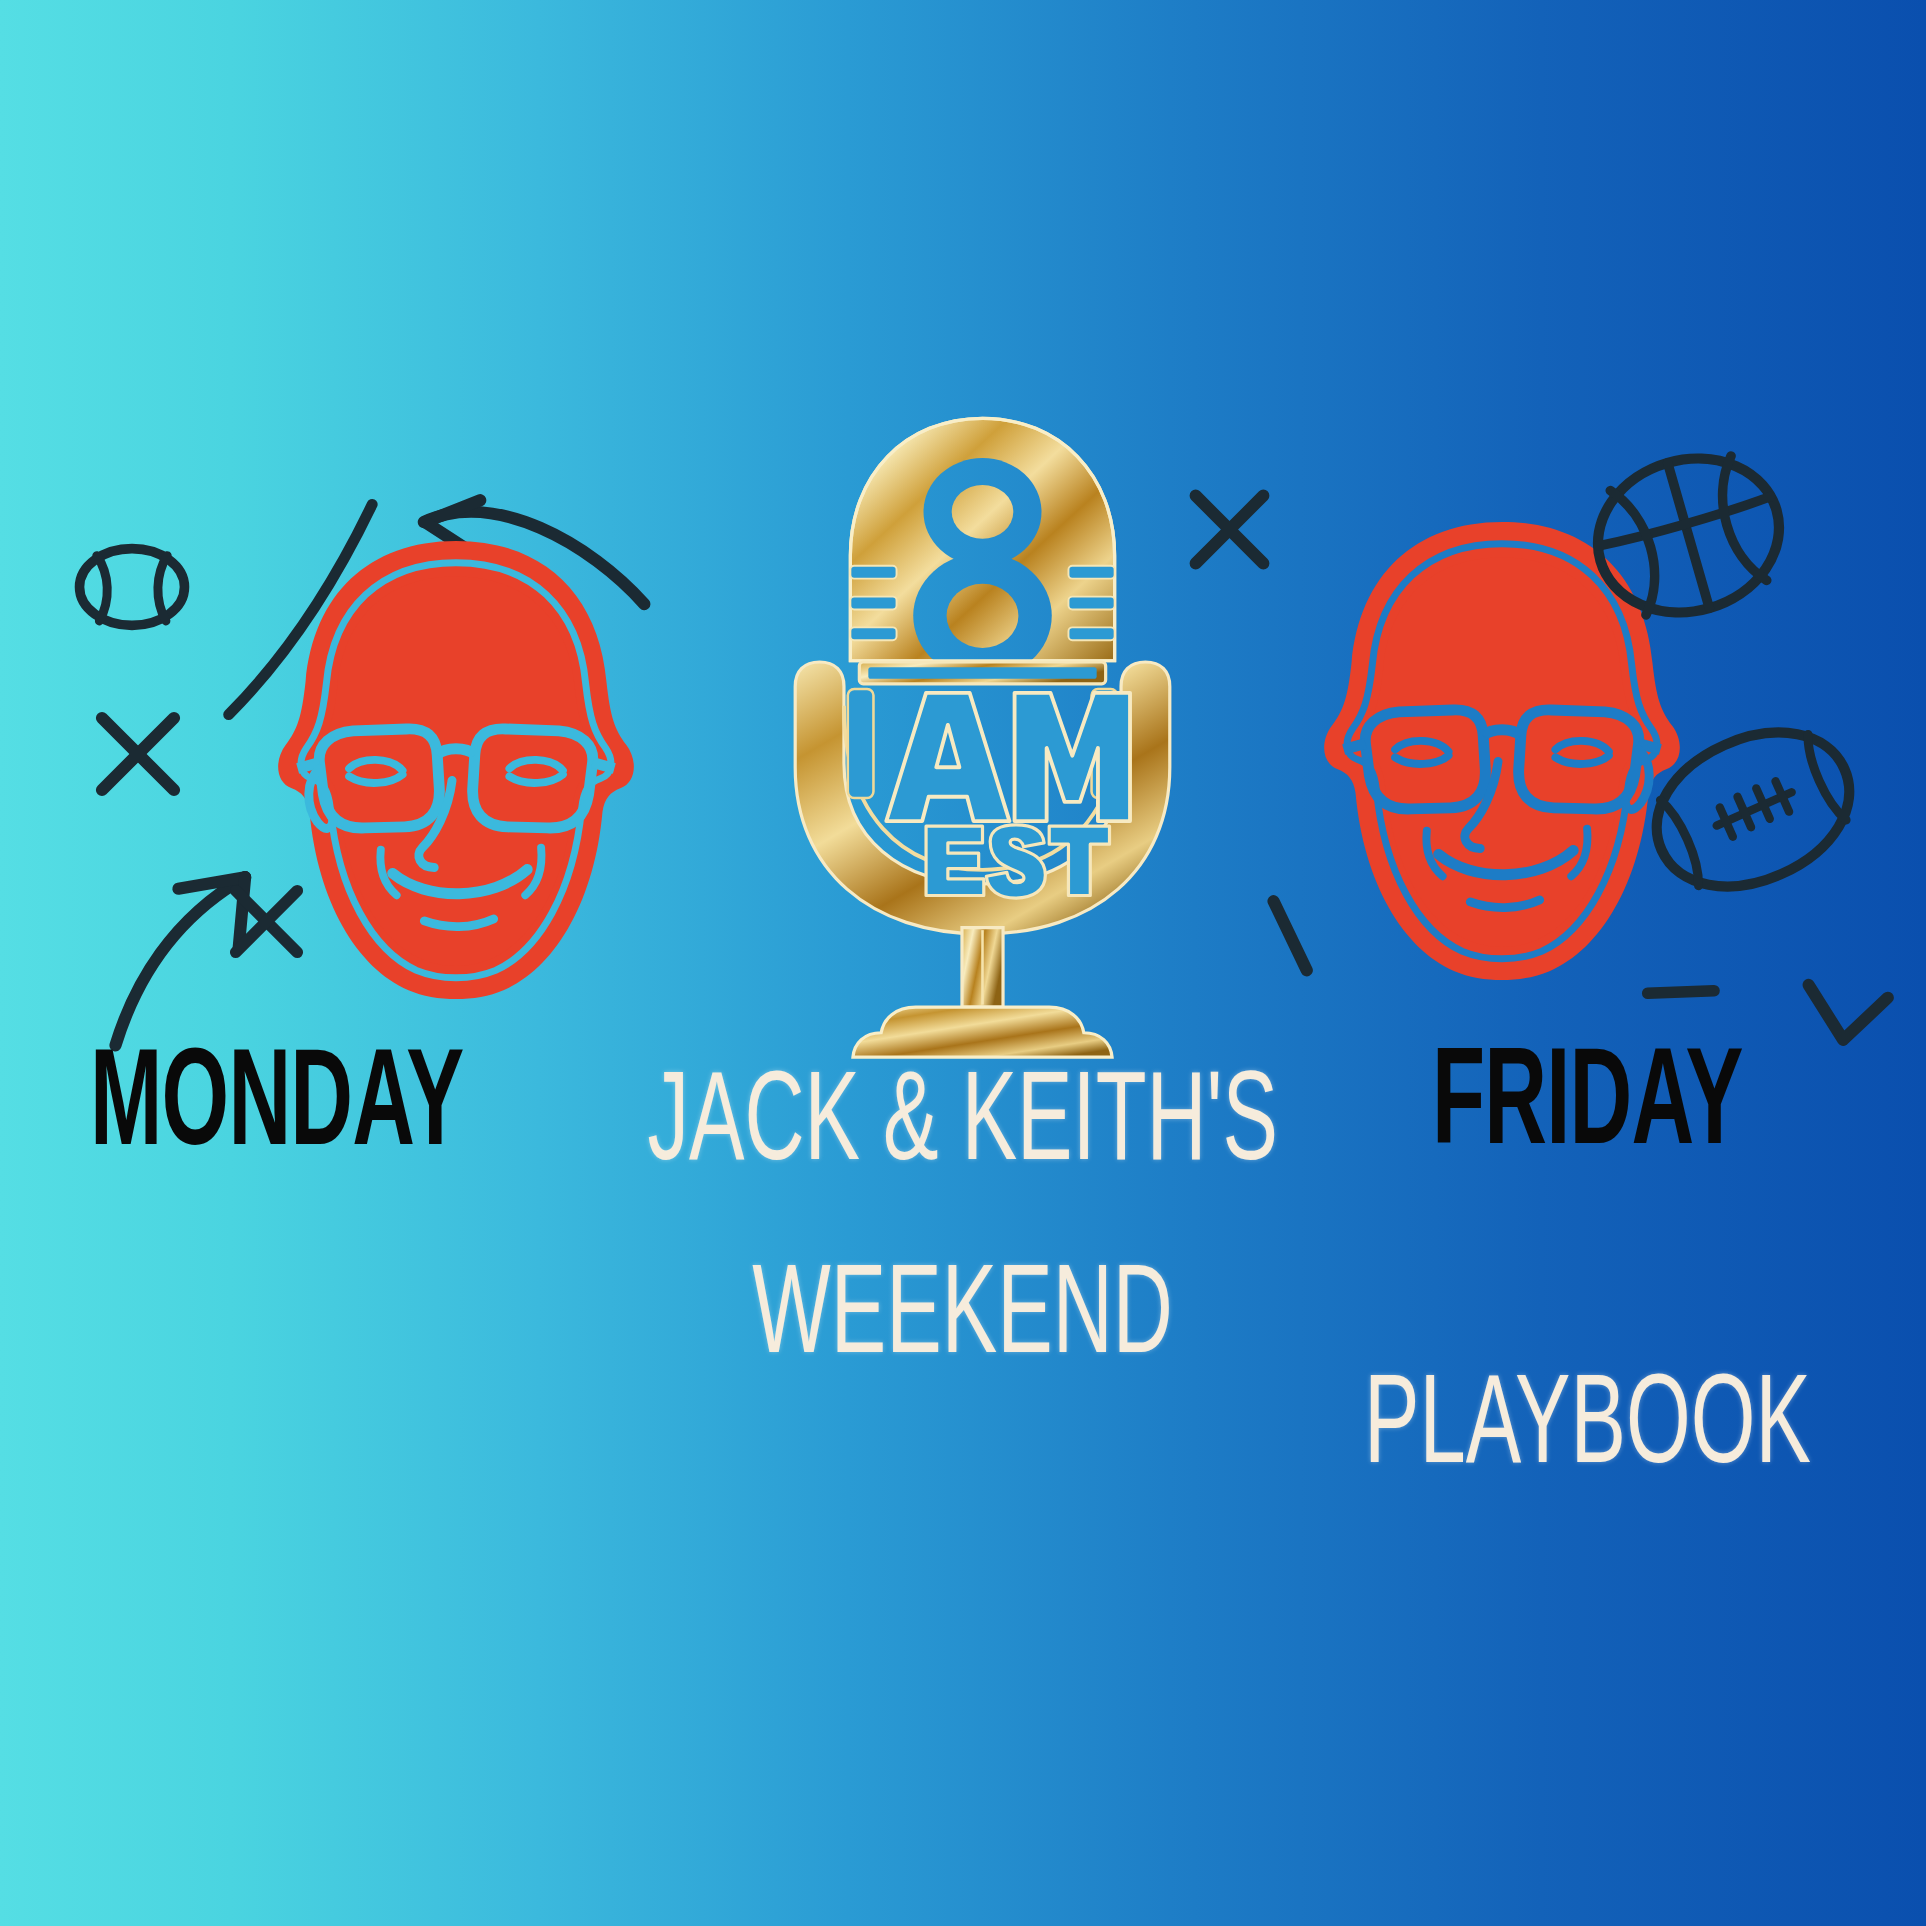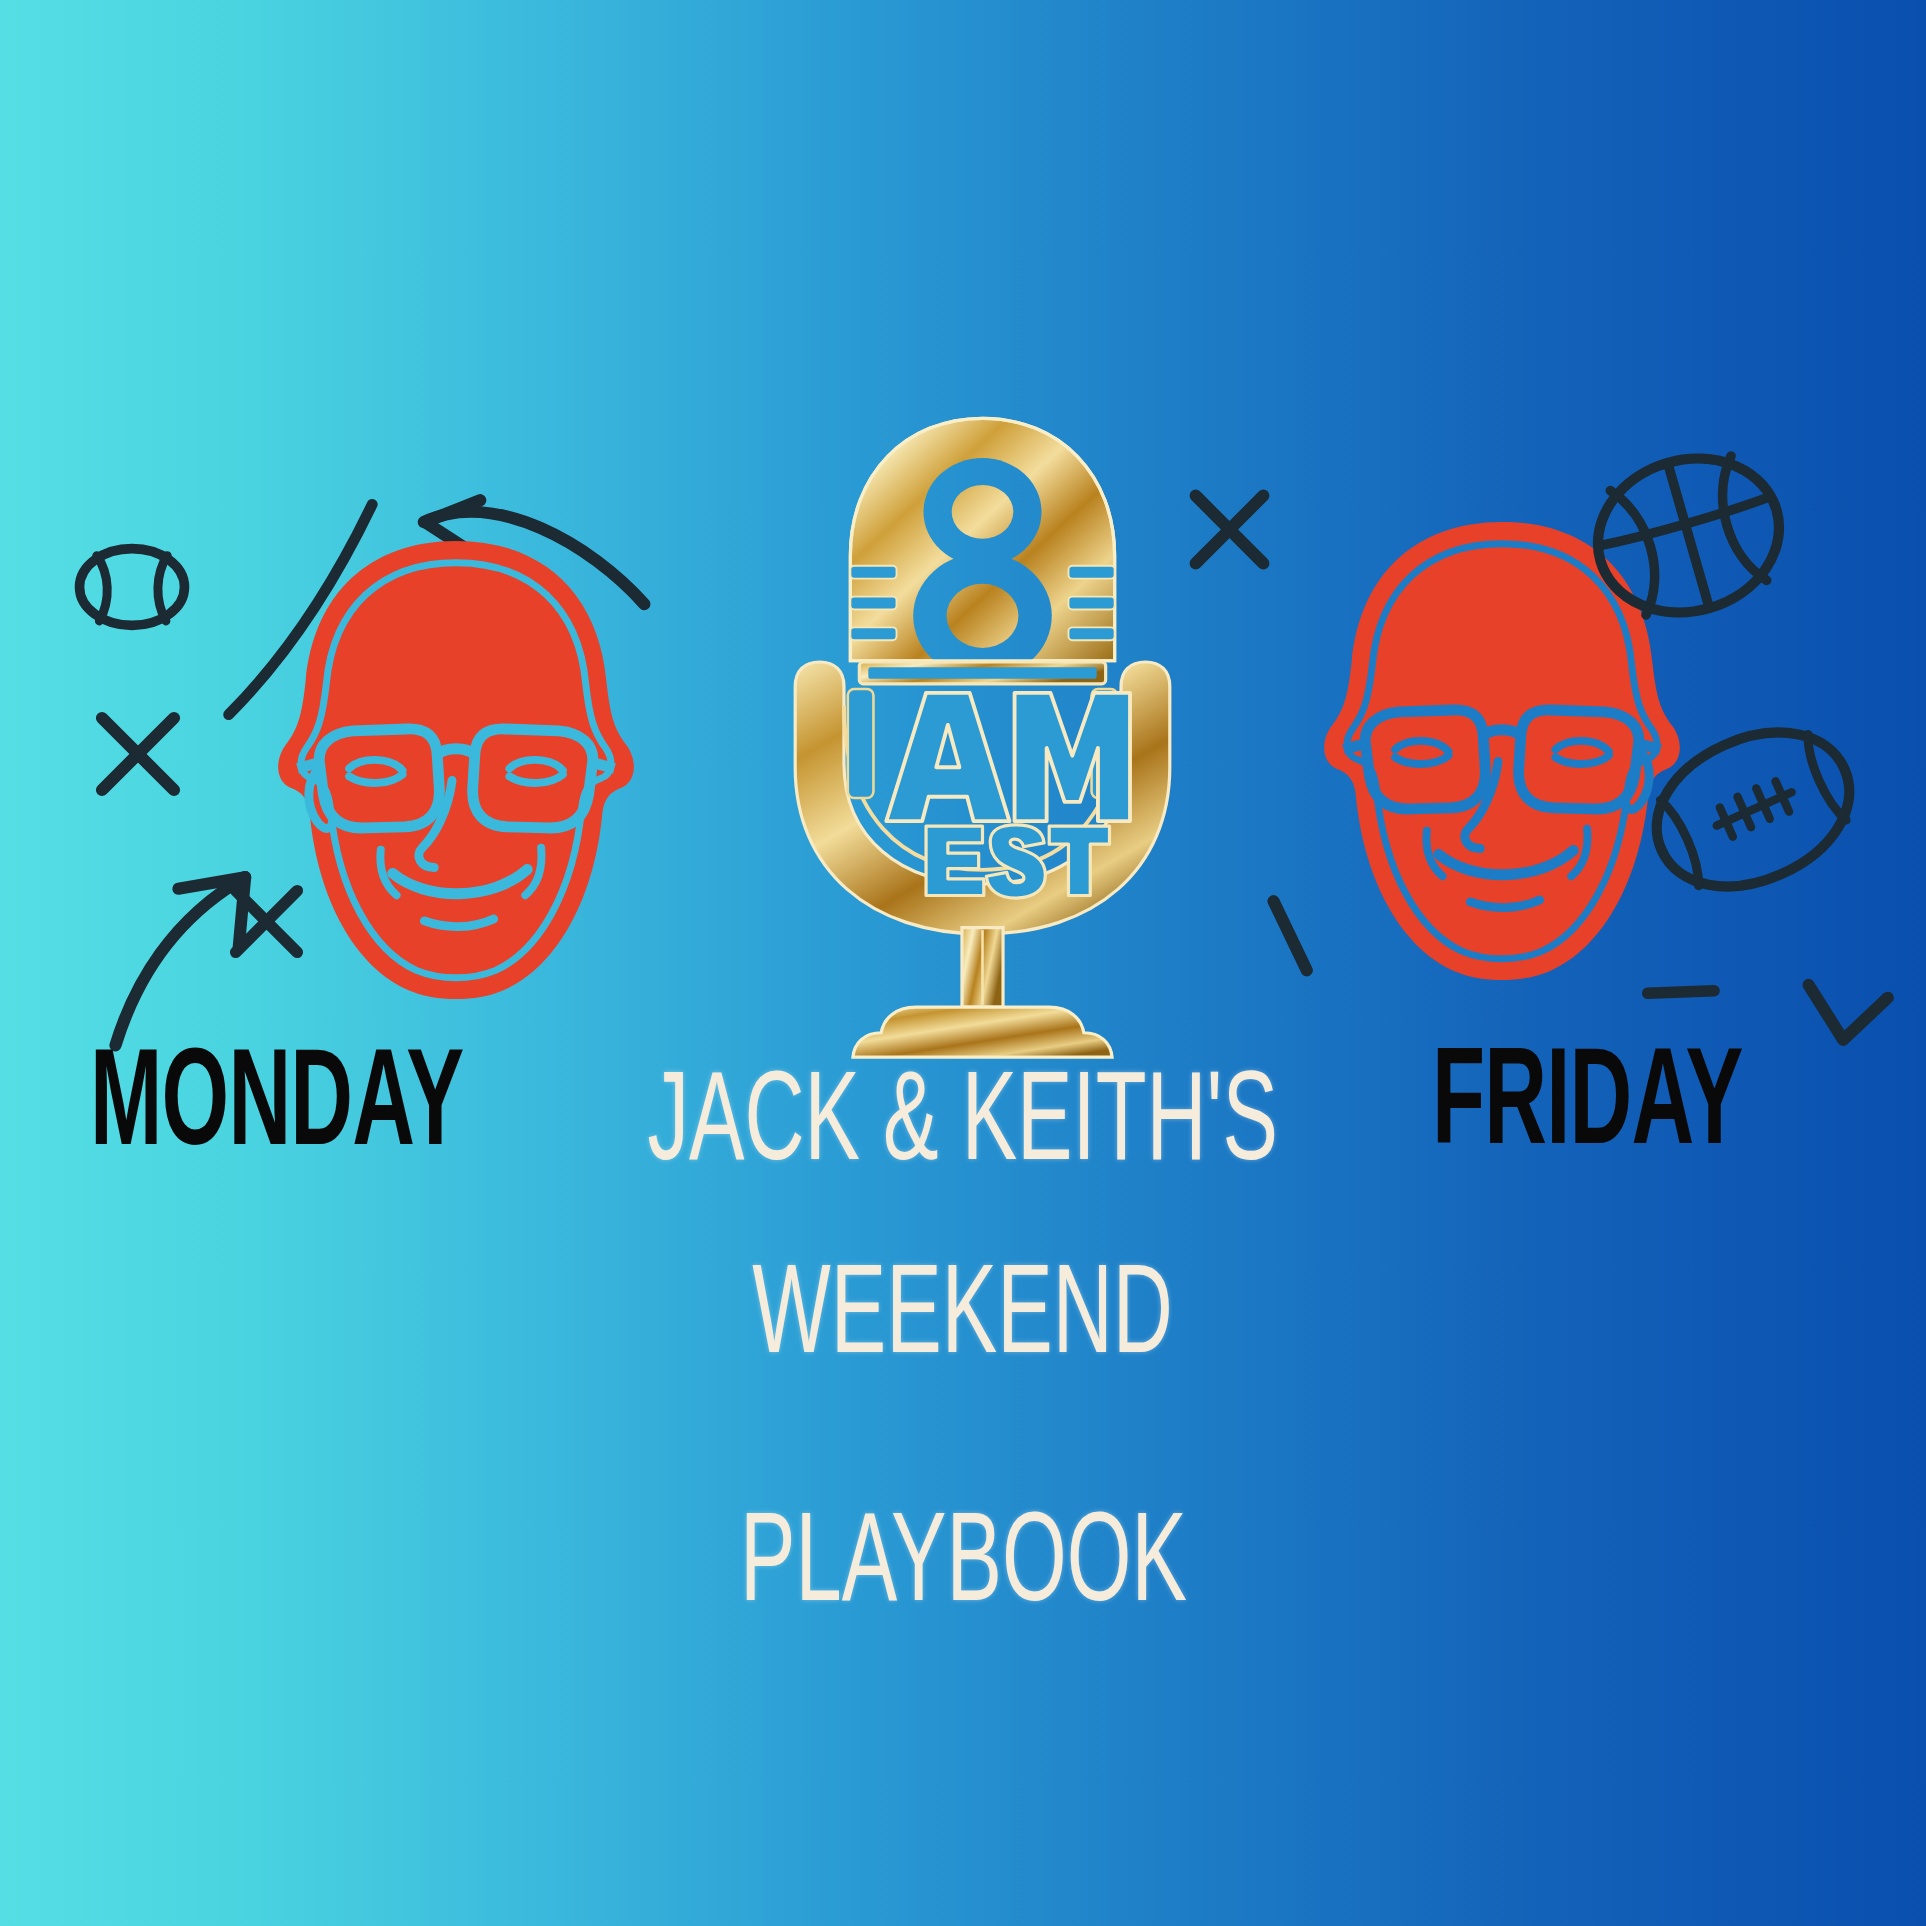--- a/index.html
+++ b/index.html
@@ -37,21 +37,21 @@
   .show-line{
     position:absolute;left:0;width:1926px;text-align:center;
     font-family:"Liberation Sans Narrow","Liberation Sans",sans-serif;
     font-weight:normal;color:#f6ecdc;
     line-height:1;white-space:nowrap;
     text-shadow:0 0 6.4px rgba(255,255,255,.35);
   }
   .show-line span{display:inline-block;transform:scaleX(.66);transform-origin:center;}
   #show-line-1{top:1053px;font-size:126px;}
   #show-line-2{top:1246px;font-size:126px;}
-  #show-line-3{top:1494px;font-size:126px;}
+  #show-line-3{top:1356px;font-size:126px;text-align:right;}
 
   
   .doodle{position:absolute;}
   .doodle svg{display:block;overflow:visible;}
   .dk{stroke:#1b2a33;fill:none;stroke-linecap:round;stroke-linejoin:round;}
 
   
   .face{position:absolute;}
   .face svg{display:block;}
   

